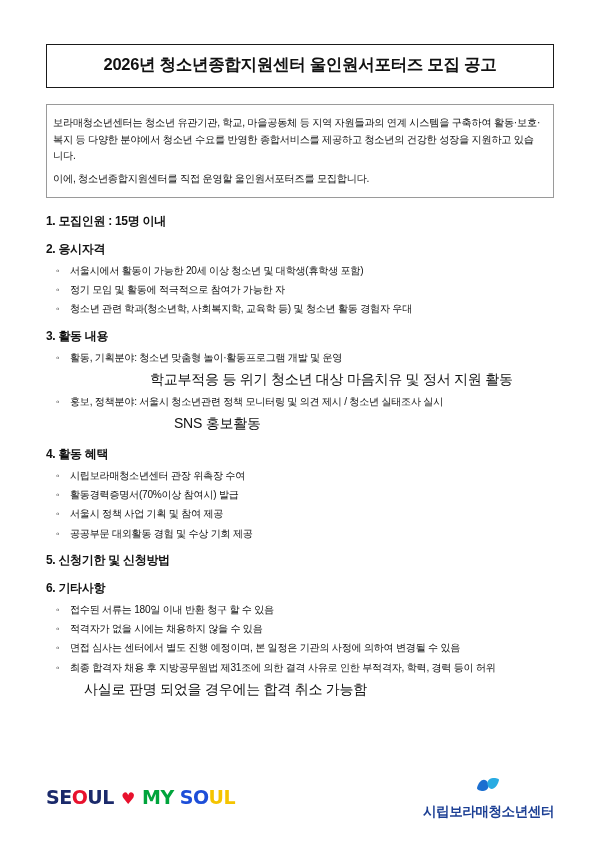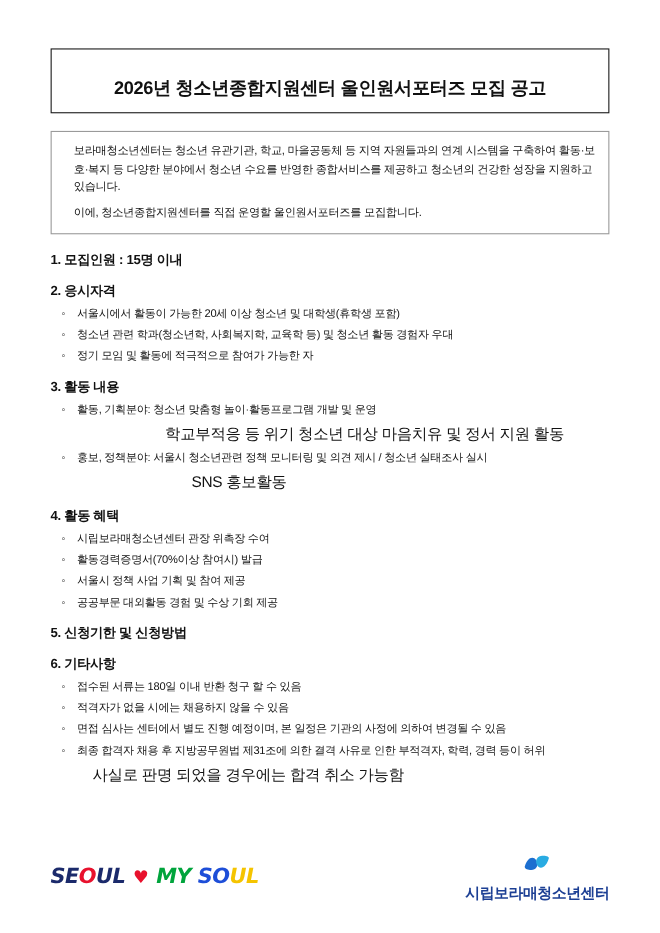--- a/index.html
+++ b/index.html
@@ -18,34 +18,34 @@
   }
   .page {
     width: 600px;
     height: 848px;
     padding: 44px 46px 20px 46px;
     position: relative;
   }
   
   .title-box {
     border: 1.5px solid #1a1a1a;
-    padding: 24px 6px 11px 6px;
+    padding: 9px 6px 11px 6px;
     text-align: center;
     margin-bottom: 16px;
   }
   .title-box .title-text {
     font-size: 16.5px;
     font-weight: bold;
     letter-spacing: -0.3px;
     color: #111;
   }
   
   .intro-box {
     border: 1px solid #9a9a9a;
-    padding: 10px 12px 10px 20px;
+    padding: 10px 12px 10px 6px;
     margin-bottom: 15px;
   }
   .intro-box p {
     margin: 0;
     font-size: 10.2px;
     line-height: 1.62;
     letter-spacing: -0.25px;
     color: #111;
   }
   .intro-box p.second {
@@ -100,21 +100,20 @@
     justify-content: space-between;
   }
   .seoul-logo {
     display: flex;
     align-items: baseline;
     font-family: "DejaVu Sans", sans-serif;
     font-weight: bold;
     font-size: 19px;
     letter-spacing: -0.5px;
     line-height: 1;
-    font-style: italic;
   }
   .seoul-logo span { display: inline-block; }
   .c-navy { color: #1b2a6b; }
   .c-red { color: #e8112d; }
   .c-green { color: #00a43c; }
   .c-blue { color: #1d4ed8; }
   .c-yellow { color: #f5c400; }
   .heart {
     color: #e8112d;
     font-size: 16px;
@@ -154,22 +153,22 @@
 
   <div id="sections-root">
       <div class="section">
         <div class="section-head"><span class="num">1.</span><span>모집인원 : 15명 이내</span></div>
         <ul class="items"></ul>
       </div>
       <div class="section">
         <div class="section-head"><span class="num">2.</span><span>응시자격</span></div>
         <ul class="items">
           <li class="item">서울시에서 활동이 가능한 20세 이상 청소년 및 대학생(휴학생 포함)</li>
+          <li class="item">정기 모임 및 활동에 적극적으로 참여가 가능한 자</li>
           <li class="item">청소년 관련 학과(청소년학, 사회복지학, 교육학 등) 및 청소년 활동 경험자 우대</li>
-          <li class="item">정기 모임 및 활동에 적극적으로 참여가 가능한 자</li>
         </ul>
       </div>
       <div class="section">
         <div class="section-head"><span class="num">3.</span><span>활동 내용</span></div>
         <ul class="items">
           <li class="item">활동, 기획분야: 청소년 맞춤형 놀이·활동프로그램 개발 및 운영</li>
           <div class="subline ind1">학교부적응 등 위기 청소년 대상 마음치유 및 정서 지원 활동</div>
           <li class="item">홍보, 정책분야: 서울시 청소년관련 정책 모니터링 및 의견 제시 / 청소년 실태조사 실시</li>
           <div class="subline ind2">SNS 홍보활동</div>
         </ul>

